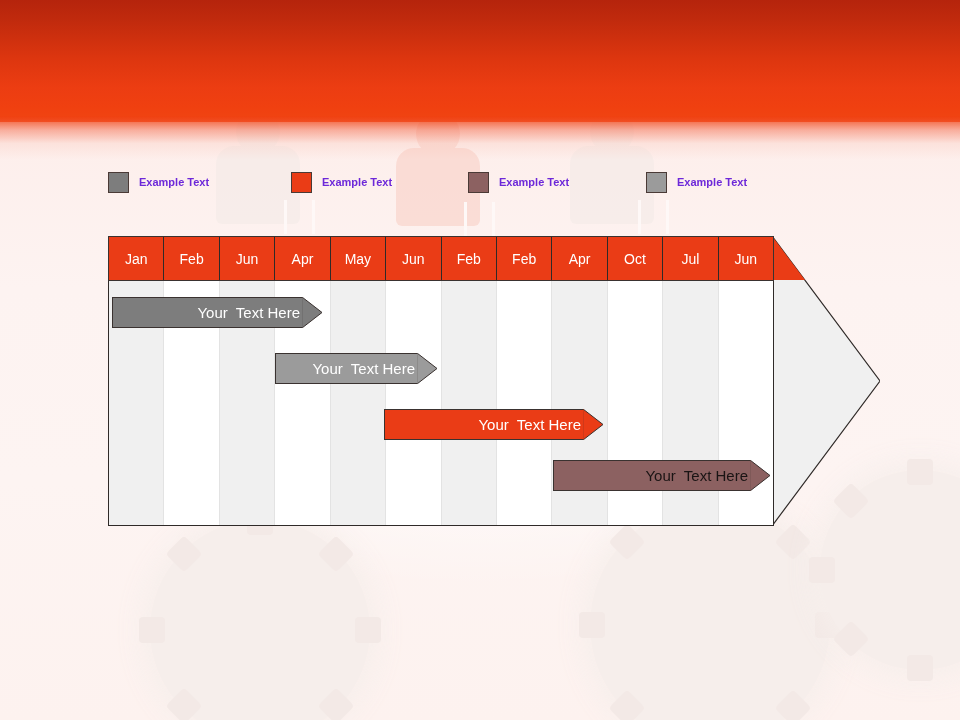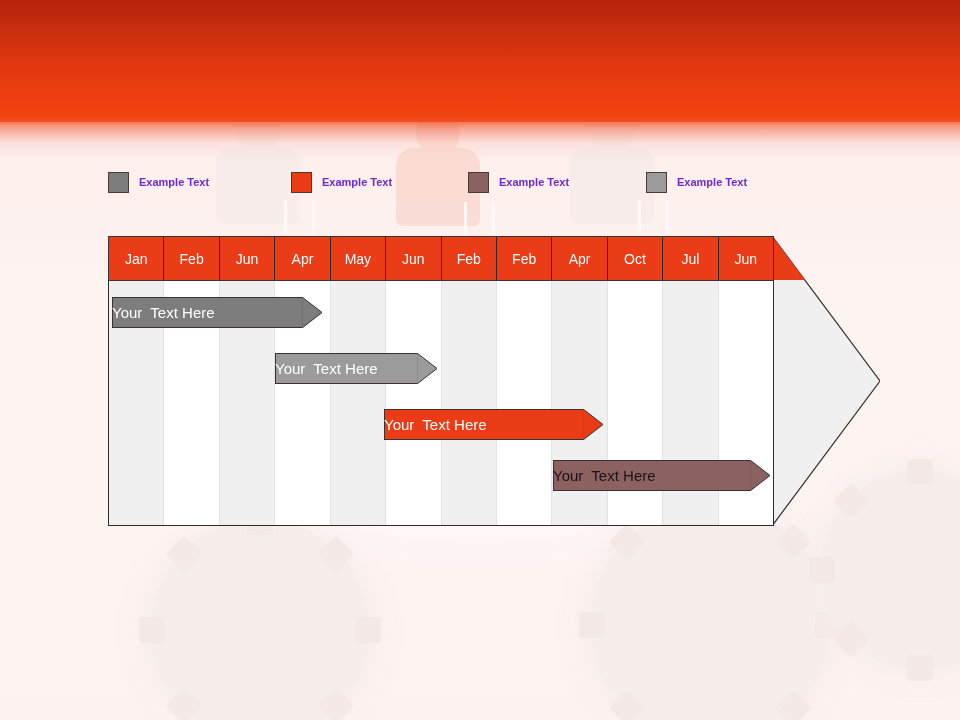--- a/index.html
+++ b/index.html
@@ -221,21 +221,21 @@
     position: absolute;
     right: 0; top: 0;
     width: 20px;
     height: 31px;
   }
   .bar .bar-text {
     position: relative;
     z-index: 2;
     width: 100%;
     padding-right: 22px;
-    text-align: left;
+    text-align: right;
     font-size: 15px;
     box-sizing: border-box;
     white-space: pre;
   }
   .bar.light-text .bar-text { color: #ffffff; }
   .bar.dark-text  .bar-text { color: #1a1414; }
 
   
   #chart-point {
     position: absolute;

